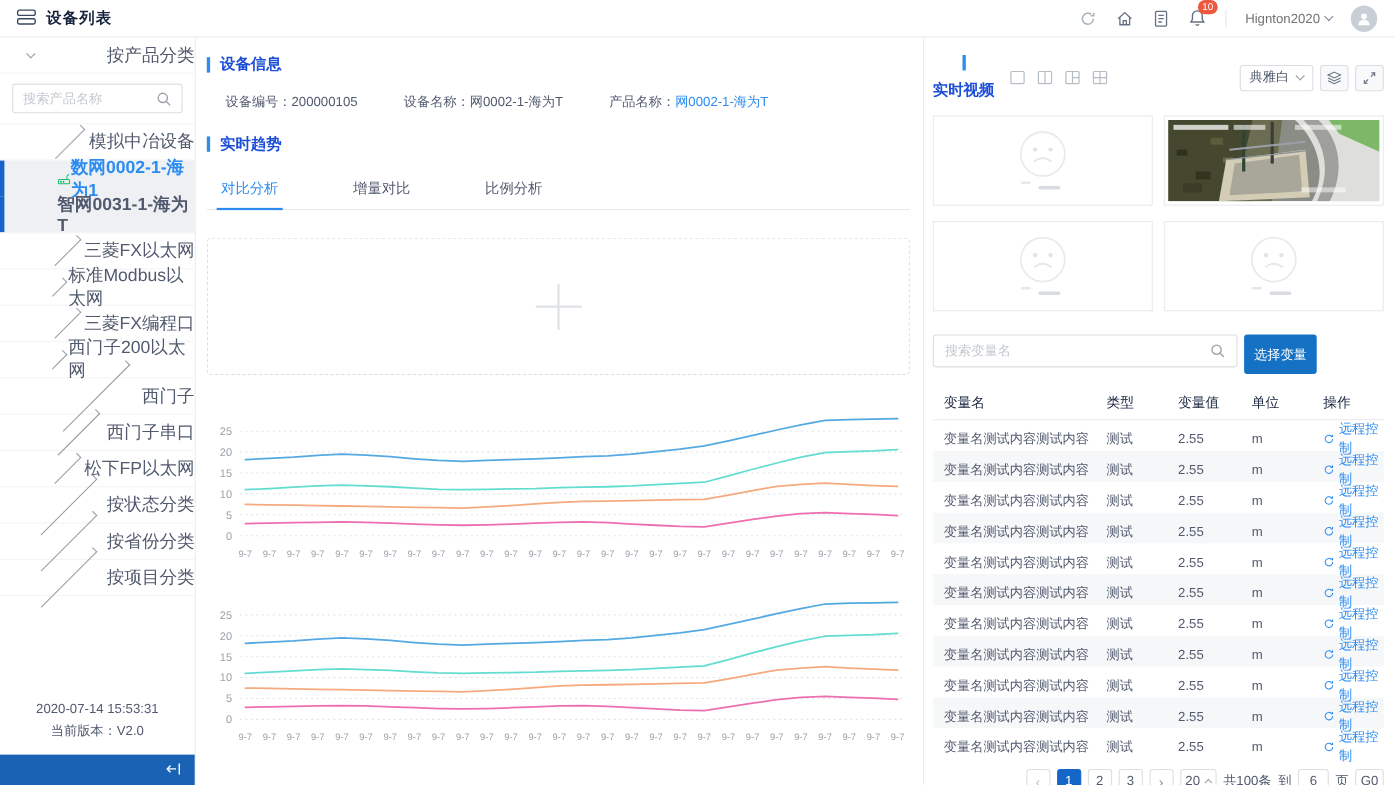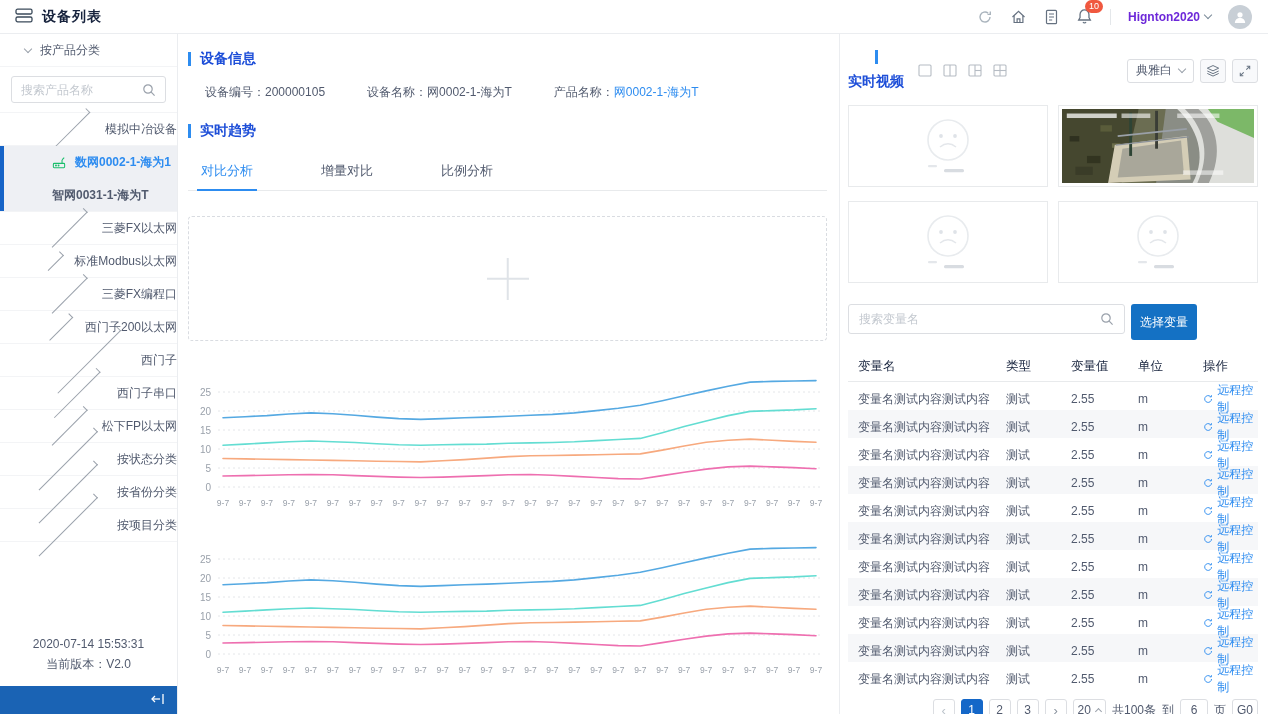--- a/index.html
+++ b/index.html
@@ -8,30 +8,30 @@
   .app { width:1268px; height:714px; display:flex; flex-direction:column; }
 
   
   .topbar { height:30px; min-height:34px; display:flex; align-items:center; justify-content:space-between; border-bottom:1px solid #ebedf0; }
   .topbar-left { width:178px; display:flex; align-items:center; gap:9px; padding-left:15px; }
   .app-title { font-size:14px; font-weight:bold; color:#17233d; letter-spacing:1px; }
   .topbar-right { display:flex; align-items:center; gap:17px; padding-right:16px; }
   .icon-btn { position:relative; display:flex; align-items:center; cursor:pointer; }
   .badge { position:absolute; top:-8px; left:9px; background:#f0583f; color:#fff; border-radius:8px; font-size:9px; line-height:1; padding:2px 4px; }
   .tb-divider { width:1px; height:16px; background:#e4e7ea; }
-  .user { color:#6d28d9; font-size:12px; font-weight:bold; display:flex; align-items:center; gap:5px; cursor:pointer; }
+  .user { color:#737373; font-size:12px; font-weight:normal; display:flex; align-items:center; gap:5px; cursor:pointer; }
   .avatar { width:24px; height:24px; border-radius:50%; background:#c8cfd6; display:flex; align-items:center; justify-content:center; }
 
   
   .body { flex:1; display:flex; min-height:0; }
 
   
   .sidebar { width:178px; min-width:178px; border-right:1px solid #ebedf0; display:flex; flex-direction:column; }
   .tree { flex:1; overflow:hidden; }
-  .tree-item { display:flex; align-items:center; gap:9px; height:33px; border-bottom:1px solid #f3f4f6; font-size:12px; color:#515a6e; cursor:pointer; position:relative; }
+  .tree-item { display:flex; align-items:center; gap:0; height:33px; border-bottom:1px solid #f3f4f6; font-size:16px; color:#515a6e; cursor:pointer; position:relative;justify-content:space-between; }
   .tree-item.l1 { padding-left:25px; }
   .tree-item.l2 { padding-left:43px; }
   .tree-item.l3 { padding-left:52px; border-bottom:none;font-weight:bold; }
   .tree-item.group { background:#eef0f4; }
   .tree-item.group::before { content:""; position:absolute; left:0; top:0; bottom:0; width:4px; background:#1664c7; }
   .tree-item.group-end { border-bottom:1px solid #f3f4f6; }
   .tree-item.active { color:#2d8cf0; }
   .chev { display:inline-block; width:6px; height:6px; border-right:1.3px solid #9aa1ab; border-bottom:1.3px solid #9aa1ab; flex:none; }
   .chev.right { transform:rotate(-45deg); }
   .chev.down  { transform:rotate(45deg); margin-top:-3px; }

